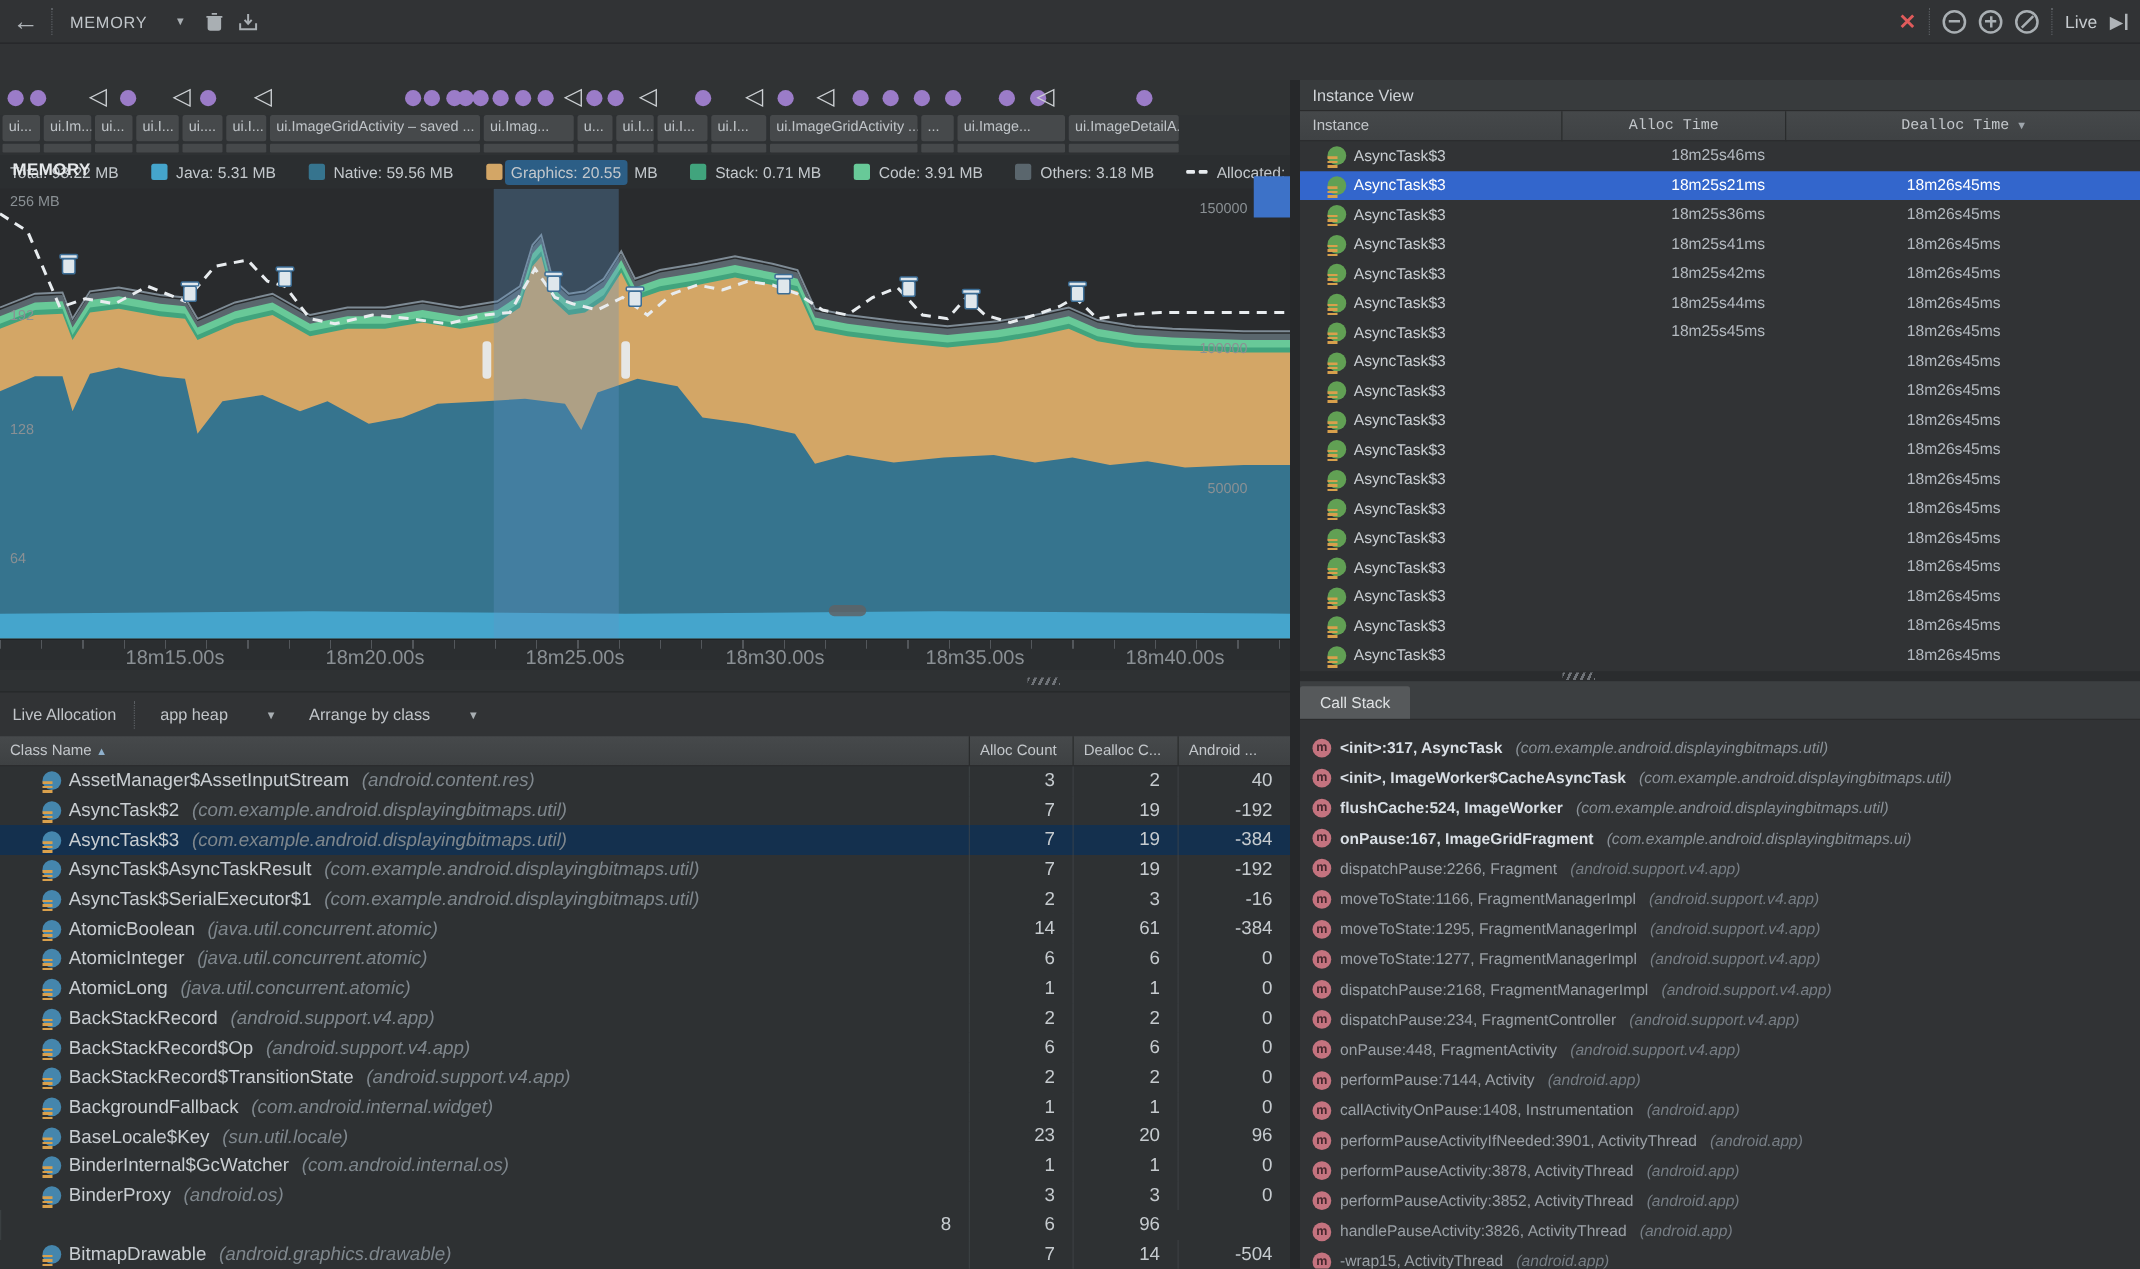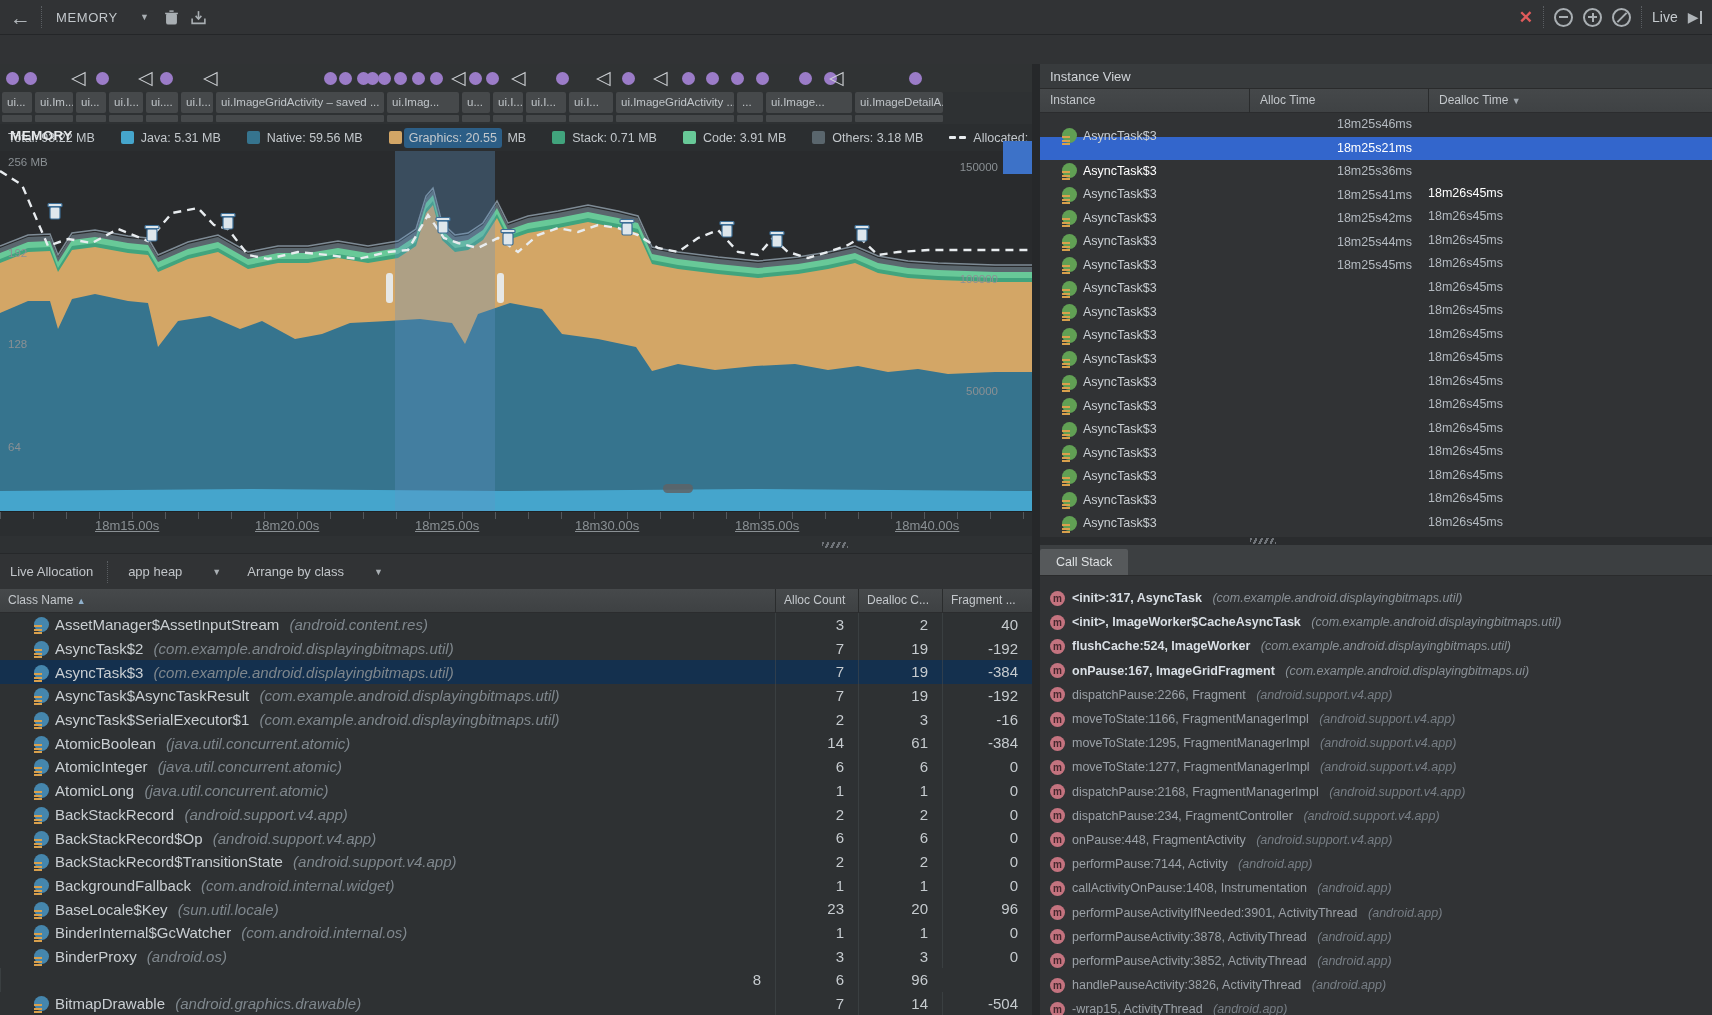--- a/index.html
+++ b/index.html
@@ -80,22 +80,22 @@
   .sel-handle { position:absolute; width:7px; height:30px; background:#E7EAEC; border-radius:3px; opacity:.95; }
   .bluerect { position:absolute; right:0; top:-10px; width:29px; height:33px; background:#3D72C8; }
   .scrollpill { position:absolute; left:663px; top:333px; width:30px; height:9px;
     background:#5E6366; border-radius:5px; opacity:.85; }
 
   
   .x-axis { position:absolute; top:447px; left:0; width:1032px; height:25px; background:#2B2E30;
     border-top:1px solid #1F2123; }
   .x-axis .tickline { position:absolute; top:0; left:0; width:100%; height:7px;
     background:repeating-linear-gradient(90deg,#53575B 0 1px,transparent 1px 33px); }
-  .xlab { position:absolute; top:6px; width:90px; margin-left:-45px; text-align:left;
-    color:#8A9094; font-size:13px;text-decoration:underline; }
+  .xlab { position:absolute; top:6px; width:90px; margin-left:-45px; text-align:center;
+    color:#8A9094; font-size:16px; }
   .gap-strip { position:absolute; top:472px; left:0; width:1032px; height:17px; background:#2E3133; }
   .grip { position:absolute; width:26px; height:6px;
     background:repeating-linear-gradient(115deg,#6F7378 0 2px,transparent 2px 5px); }
 
   
   .alloc-toolbar { position:absolute; top:489px; left:0; width:1032px; height:36px; background:#313335;
     border-top:1px solid #26282A; display:flex; align-items:center; gap:14px; padding:0 10px;
     color:#C1C5C9; font-size:13px; }
   .dd { display:flex; align-items:center; gap:30px; padding:0 6px; }
   .dd .car { font-size:9px; color:#A9AFB3; }
@@ -132,26 +132,26 @@
   .iv-title { position:absolute; top:0; left:0; width:797px; height:25px; background:#383B3D;
     display:flex; align-items:center; padding:0 10px; color:#D0D4D8; font-size:13px;
     border-bottom:1px solid #2A2B2C; }
   .iv-title .x { margin-left:auto; color:#A9AFB3; font-size:13px; }
   .iv-header { position:absolute; top:25px; left:0; width:672px; height:24px;
     display:grid; grid-template-columns:209px 179px 284px;
     background:linear-gradient(#45484A,#3F4244); border-bottom:1px solid #2B2C2E;
     color:#C3C7CB; font-size:12px; }
   .iv-header div { line-height:23px; padding:0 10px; border-left:1px solid #2A2C2D; white-space:nowrap; }
   .iv-header div:first-child { border-left:none; }
-  .iv-header .r { text-align:left; }
+  .iv-header .r { text-align:center;font-family:Liberation Mono, monospace; }
   .iv-rows { position:absolute; top:49px; left:0; width:672px; height:424px; overflow:hidden; }
   .irow { display:grid; grid-template-columns:209px 179px 284px; height:23.5px; font-size:12.5px; }
   .irow .nm { display:flex; align-items:center; gap:6px; padding-left:22px; color:#C9CED2; white-space:nowrap; }
   .irow .tm { text-align:right; padding-right:16px; line-height:23.5px; color:#B4BAC0; }
-  .irow .tm2 { text-align:left; padding-right:14px; line-height:23.5px; color:#B4BAC0;margin-top:45px; }
+  .irow .tm2 { text-align:center; padding-right:14px; line-height:23.5px; color:#B4BAC0; }
   .irow.sel { background:#3366CC; }
   .irow.sel .nm, .irow.sel .tm, .irow.sel .tm2 { color:#FFFFFF; }
 
   .h-split { position:absolute; top:473px; left:0; width:672px; height:8px; background:#2A2C2E; }
 
   
   .cs-tabbar { position:absolute; top:481px; left:0; width:672px; height:31px; background:#3C3F41;
     border-bottom:1px solid #2A2B2C; display:flex; align-items:flex-end; }
   .cs-tab { background:#56595B; color:#DEE1E3; font-size:12.5px; padding:6px 16px;
     border-radius:2px 2px 0 0; }
@@ -383,21 +383,21 @@
         <span class="dd">
           <span>Arrange by class</span>
           <span class="car">▼</span>
         </span>
       </div>
 
       <div class="cls-header">
         <div><span>Class Name</span> <span class="sortup">▲</span></div>
         <div>Alloc Count</div>
         <div>Dealloc C...</div>
-        <div>Fragment ...</div>
+        <div>Android ...</div>
       </div>
       <div class="cls-rows" id="clsrows">
           <div class="crow">
             <div class="cname">
               <span class="icn cls"></span>
               <span>AssetManager$AssetInputStream</span>
               <span class="cpkg">&nbsp;(android.content.res)</span>
             </div>
             <div class="cnum">3</div>
             <div class="cnum">2</div>

